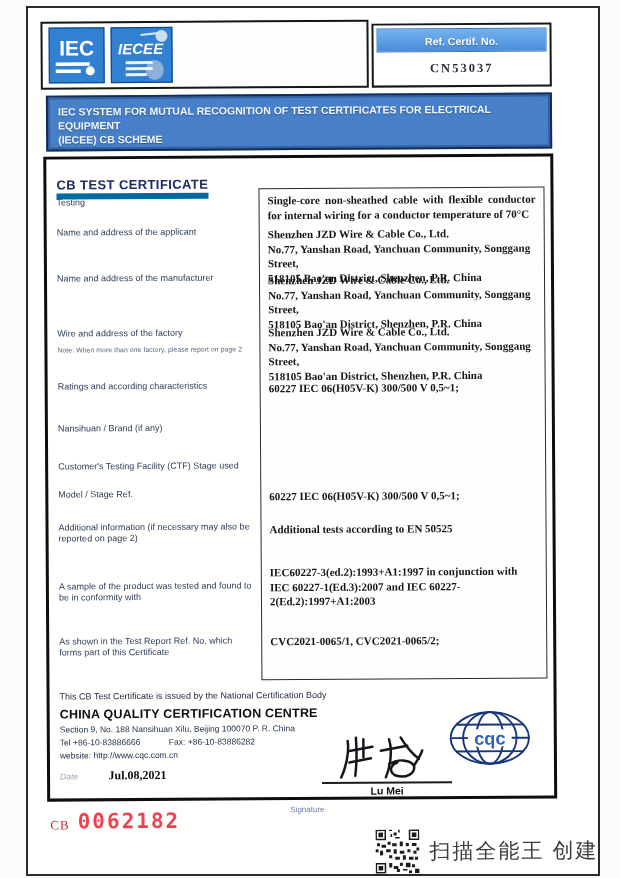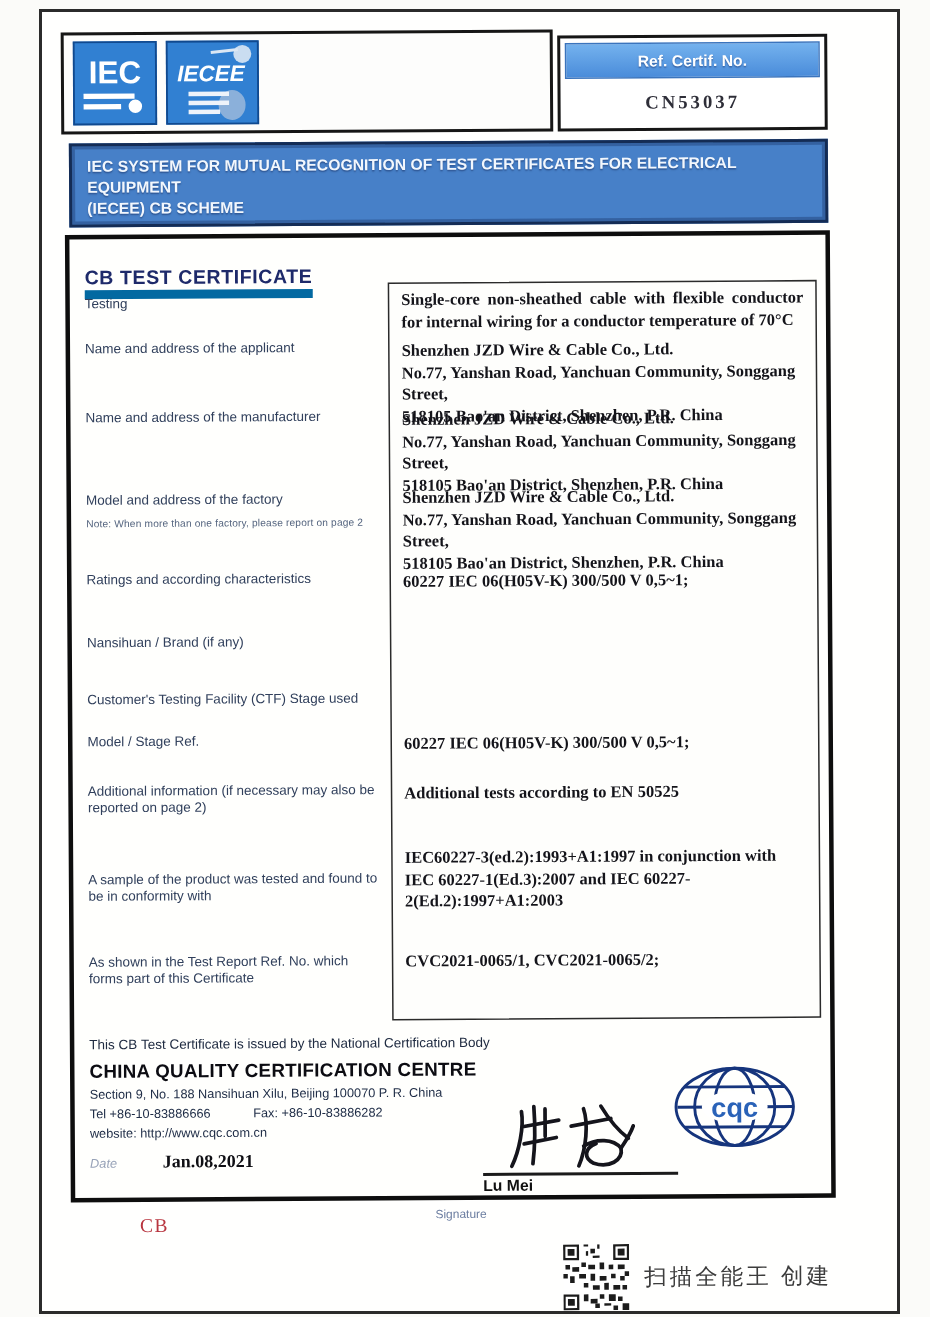--- a/index.html
+++ b/index.html
@@ -84,31 +84,31 @@
   .ncb-line{font-size:8.5px;color:#1d2b45;margin-top:3px;}
   .ncb-line .gap{display:inline-block;width:26px;}
   .date-row{position:absolute;left:10px;top:606px;}
   .date-label{font-size:8.5px;color:#98a3b8;font-style:italic;}
   .date-value{font-family:"Liberation Serif",serif;font-weight:bold;font-size:12px;color:#0f0f14;margin-left:26px;}
 
   .sig-block{position:absolute;left:240px;top:577px;width:170px;height:62px;}
   .sig-script{position:absolute;left:35px;top:-2px;}
   .sig-label{position:absolute;left:0px;top:38px;font-size:8px;color:#6b7da0;margin-top:32px;}
   .sig-line{position:absolute;left:32px;top:47px;width:130px;border-top:2px solid #1b1b1b;}
-  .sig-name{position:absolute;left:32px;top:50px;width:130px;text-align:left;font-size:10.5px;font-weight:bold;color:#111;}
+  .sig-name{position:absolute;left:32px;top:50px;width:130px;text-align:center;font-size:10.5px;font-weight:bold;color:#111;}
 
   .cqc-logo{position:absolute;left:398px;top:552px;}
 
   
-  .cb-line{position:absolute;left:20px;top:800px;display:flex;align-items:flex-end;margin-left:43px;}
+  .cb-line{position:absolute;left:20px;top:800px;display:flex;align-items:flex-end;}
   .cb-prefix{font-family:"Liberation Serif",serif;font-size:13px;color:#b8353f;letter-spacing:1px;}
   .cb-number{font-family:"DejaVu Sans Mono",monospace;font-size:21px;font-weight:bold;color:#ef4150;letter-spacing:2px;margin-left:8px;}
 
   .qr-block{position:absolute;left:345px;top:822px;display:flex;align-items:center;}
-  .watermark{font-size:15px;color:#3c3c3c;margin-left:10px;letter-spacing:2px;text-align:center;}
+  .watermark{font-size:21px;color:#3c3c3c;margin-left:10px;letter-spacing:2px;text-align:center;}
 </style>
 </head>
 <body>
 
 <div class="page-frame">
   <div class="tilt">
 
     <div class="header-left">
       <svg width="56" height="56" viewBox="0 0 56 56">
         <rect width="56" height="56" fill="#3180d2" stroke="#10498f" stroke-width="2.5"></rect>
@@ -138,21 +138,21 @@
 (IECEE) CB SCHEME</div>
 
     <div class="main-box">
       <div class="cert-title">CB TEST CERTIFICATE</div>
 
       <div class="cols">
         <div class="col-labels">
           <div class="lab h34 pt8"><span>Testing</span></div>
           <div class="lab h46"><span>Name and address of the applicant</span></div>
           <div class="lab h52"><span>Name and address of the manufacturer</span></div>
-          <div class="lab h56 pt7"><span>Model and address of the factory</span><span class="note">Note: When more than one factory, please report on page 2</span></div>
+          <div class="lab h56 pt7"><span>Wire and address of the factory</span><span class="note">Note: When more than one factory, please report on page 2</span></div>
           <div class="lab h42"><span>Ratings and according characteristics</span></div>
           <div class="lab h38"><span>Nansihuan / Brand (if any)</span></div>
           <div class="lab h28"><span>Customer's Testing Facility (CTF) Stage used</span></div>
           <div class="lab h33"><span>Model / Stage Ref.</span></div>
           <div class="lab h40"><span>Additional information (if necessary may also be reported on page 2)</span></div>
           <div class="lab h70 pt23"><span>A sample of the product was tested and found to be in conformity with</span></div>
           <div class="lab h51 pt8"><span>As shown in the Test Report Ref. No. which forms part of this Certificate</span></div>
         </div>
 
         <div class="col-values">
@@ -183,21 +183,21 @@
         <div class="ncb-line">Section 9, No. 188 Nansihuan Xilu, Beijing 100070 P. R. China</div>
         <div class="ncb-line">
           <span>Tel  +86-10-83886666</span><span class="gap"></span>
           <span>Fax: +86-10-83886282</span>
         </div>
         <div class="ncb-line">website: http://www.cqc.com.cn</div>
       </div>
 
       <div class="date-row">
         <span class="date-label">Date</span>
-        <span class="date-value">Jan.08,2021</span>
+        <span class="date-value">Jul.08,2021</span>
       </div>
 
       <div class="sig-block">
         <svg class="sig-script" width="130" height="48" viewBox="0 0 130 58">
           <g fill="none" stroke="#15151c" stroke-width="3" stroke-linecap="round" stroke-linejoin="round">
             <path d="M14,10 C16,22 12,42 6,54"></path>
             <path d="M24,6 C25,20 25,36 23,52"></path>
             <path d="M16,22 L44,17"></path>
             <path d="M33,8 L33,30"></path>
             <path d="M16,36 L42,31"></path>
@@ -222,20 +222,21 @@
           <path d="M9,16 H79"></path>
           <path d="M9,44 H79"></path>
         </g>
         <ellipse cx="44" cy="30" rx="23" ry="11" fill="#ffffff"></ellipse>
         <text x="44" y="37" text-anchor="middle" font-size="19" font-weight="bold" fill="#2a62b8" font-family="Liberation Sans, sans-serif">cqc</text>
       </svg>
     </div>
 
     <div class="cb-line">
       <span class="cb-prefix">CB</span>
+      <span class="cb-number">0062182</span>
     </div>
 
     <div class="qr-block">
       <svg width="44" height="44" viewBox="0 0 29 29">
         <rect width="29" height="29" fill="#ffffff"></rect>
         <g fill="#1c1c1c">
           <rect x="0" y="0" width="7" height="7"></rect>
             <rect x="22" y="0" width="7" height="7"></rect>
             <rect x="0" y="22" width="7" height="7"></rect>
         </g>

